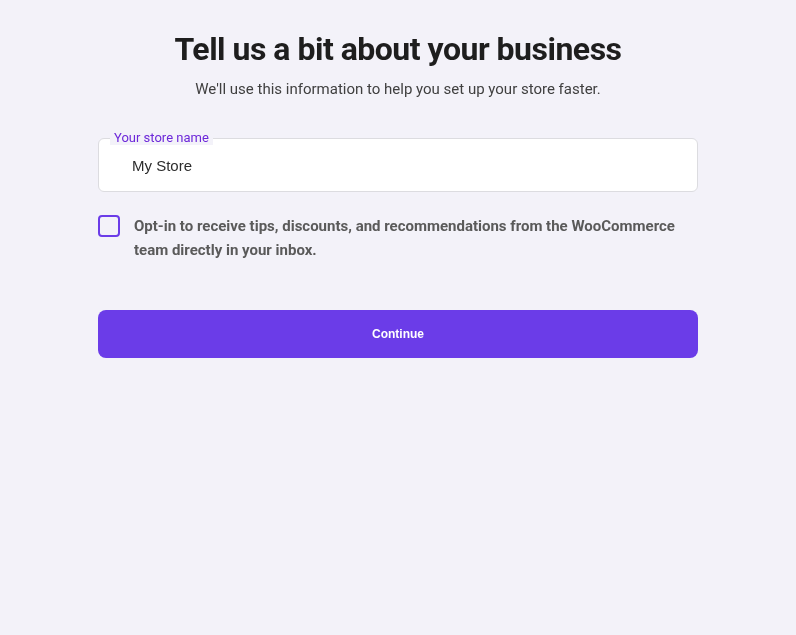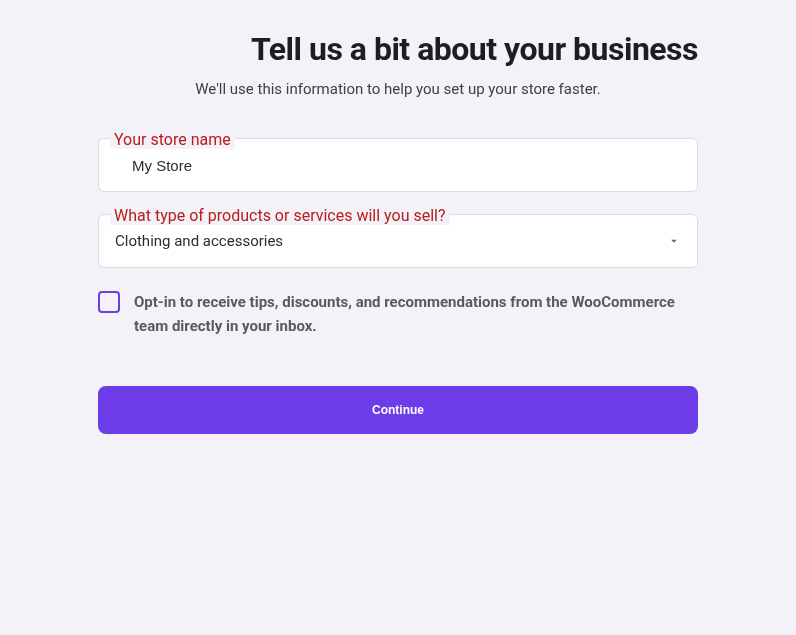--- a/index.html
+++ b/index.html
@@ -15,40 +15,40 @@
       padding: 30px 0;
     }
     .container {
       width: 600px;
       margin: 0 auto;
     }
     .heading {
       font-size: 32px;
       font-weight: 700;
       color: #1e1e1e;
-      text-align: right;
+      text-align: center;
       margin-bottom: 12px;
       letter-spacing: -0.5px;
     }
     .subtitle {
       font-size: 15px;
       color: #404040;
       text-align: center;
       margin-bottom: 40px;
     }
     .field-group {
       position: relative;
       margin-bottom: 22px;
     }
     .field-label {
       position: absolute;
       top: -8px;
       left: 12px;
-      font-size: 16px;
-      color: #b91c1c;
+      font-size: 13px;
+      color: #6d28d9;
       background-color: #f3f2f9;
       padding: 0 4px;
       z-index: 2;
       text-align: right;
     }
     .field-input {
       width: 100%;
       height: 54px;
       padding: 0 33px;
       font-size: 15px;
@@ -125,31 +125,20 @@
 
 <div class="container">
   <h1 class="heading">Tell us a bit about your business</h1>
   <p class="subtitle">We'll use this information to help you set up your store faster.</p>
 
   <div class="field-group">
     <label class="field-label">Your store name</label>
     <input type="text" class="field-input" value="My Store" style="">
   </div>
 
-  <div class="field-group">
-    <label class="field-label">What type of products or services will you sell?</label>
-    <div class="field-select">
-      <span>Clothing and accessories</span>
-      <span class="chevron">
-        <svg viewBox="0 0 24 24">
-            <path d="M7 10l5 5 5-5z"></path>
-          </svg>
-      </span>
-    </div>
-  </div>
 
 
 
   <div class="checkbox-row">
     <div class="checkbox"></div>
     <span class="checkbox-label">Opt-in to receive tips, discounts, and recommendations from the WooCommerce team directly in your inbox.</span>
   </div>
 
   <button class="continue-btn">Continue</button>
 </div>

